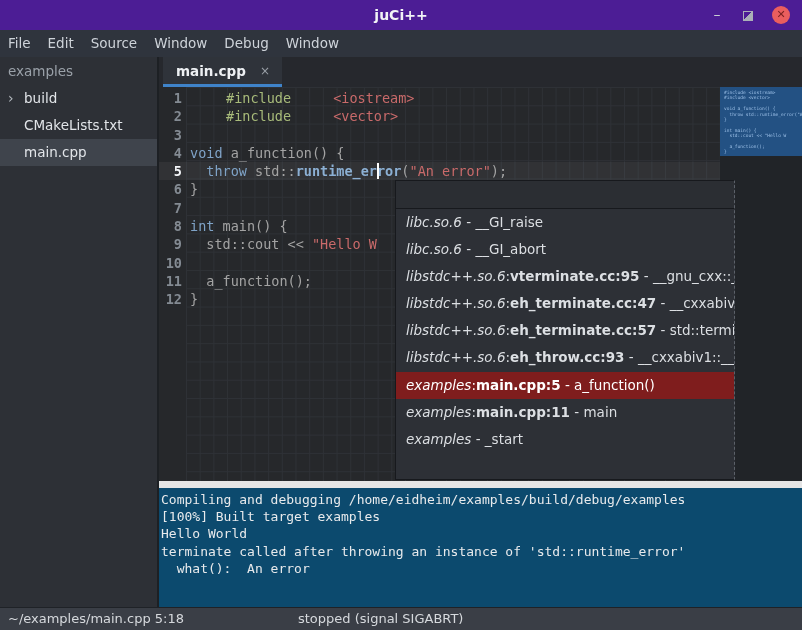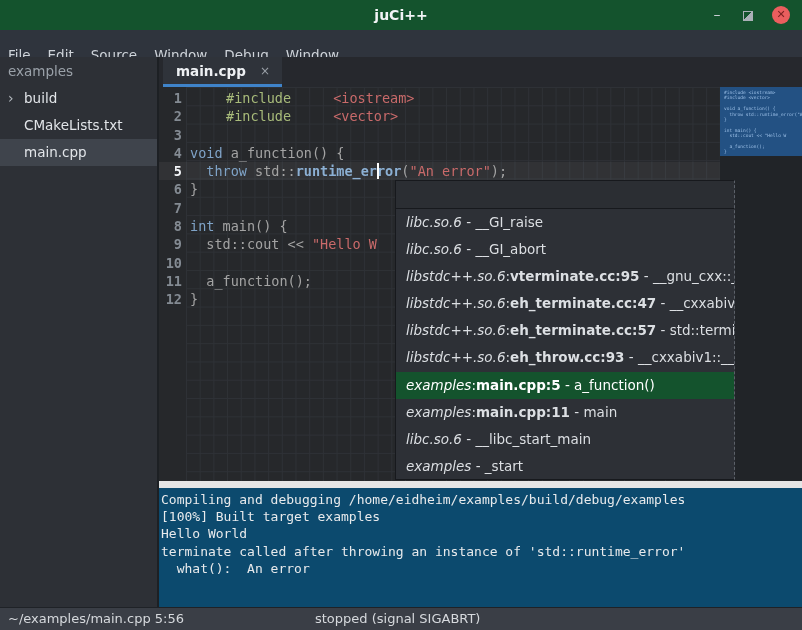--- a/index.html
+++ b/index.html
@@ -1,33 +1,33 @@
 <!DOCTYPE html>
 <html><head>
 <meta charset="utf-8">
 <style>
   html,body{margin:0;padding:0;background:#15171a;}
   #app{position:relative;width:802px;height:630px;background:#2f343d;
        font-family:"DejaVu Sans","Liberation Sans",sans-serif;overflow:hidden;
        outline:1px solid #15171a;}
   
-  #titlebar{position:absolute;left:0;top:0;width:802px;height:30px;background:#14532d;}
+  #titlebar{position:absolute;left:0;top:0;width:802px;height:30px;background:#4c1d95;}
   #window-title{position:absolute;left:0;top:0;width:100%;text-align:center;line-height:30px;
        color:#f2f4f6;font-size:14px;font-weight:bold;}
   .winctl{position:absolute;top:6px;width:18px;height:18px;cursor:default;}
   #btn-min{right:76px;color:#c9ced4;font-size:14px;line-height:16px;text-align:center;}
   #btn-restore{right:46px;}
   #btn-restore .sq{position:absolute;left:5px;top:5px;width:8px;height:8px;
        border:1px solid #aab0b7;background:linear-gradient(135deg,transparent 50%,#aab0b7 50%);}
   #btn-close{right:12px;background:#ea5e5e;border-radius:50%;color:#7d2222;
        font-size:11px;font-weight:bold;line-height:18px;text-align:center;}
   
   #menubar{position:absolute;left:0;top:30px;width:802px;height:27px;background:#2f343d;
        padding-left:8px;box-sizing:border-box;}
-  .menu-item{display:inline-block;line-height:27px;margin-right:17px;color:#ced3d9;font-size:13.5px;margin-top:12px;}
+  .menu-item{display:inline-block;line-height:27px;margin-right:17px;color:#ced3d9;font-size:13.5px;}
   
   #sidebar{position:absolute;left:0;top:57px;width:157px;height:550px;background:#2d3036;}
   #sidebar-header{height:28px;line-height:28px;padding-left:8px;color:#9aa1a9;font-size:13.5px;}
   .tree-item{height:27px;line-height:27px;display:flex;align-items:center;
        color:#e2e5e9;font-size:13.5px;}
   .tree-item.selected{background:#3f444c;}
   .tree-chev{width:16px;margin-left:8px;color:#b6bbc1;font-size:14px;text-align:left;}
   .tree-label{white-space:nowrap;}
   #vsep{position:absolute;left:157px;top:57px;width:2px;height:550px;background:#1d2024;}
   
@@ -59,33 +59,33 @@
        overflow:hidden;padding:3px 0 0 4px;box-sizing:border-box;}
   .mm-line{font-family:"DejaVu Sans Mono","Liberation Mono",monospace;font-size:4.5px;
        line-height:5.4px;color:#9dc1e8;white-space:pre;}
   
   #popup{position:absolute;left:236px;top:93px;width:340px;height:300px;
        background:#2d3036;border:1px solid #17191d;border-right:1px dashed #5c6169;
        box-sizing:border-box;}
   #popup-header{height:27px;background:#2b2e33;border-bottom:1px solid #17191d;}
   .bt-row{height:27.1px;line-height:27.1px;padding-left:10px;color:#dcdfe3;font-size:13.5px;
        white-space:nowrap;overflow:hidden;}
-  .bt-row.sel{background:#14532d;color:#ffffff;}
+  .bt-row.sel{background:#7f1d1d;color:#ffffff;}
   .bt-lib{font-style:italic;}
   .bt-loc{font-weight:bold;}
   
   #terminal{position:absolute;left:159px;top:481px;width:643px;height:126px;background:#0c4a6e;
        border-top:7px solid #e5e5e5;box-sizing:border-box;padding:3px 0 0 2px;overflow:hidden;}
   .term-line{font-family:"DejaVu Sans Mono","Liberation Mono",monospace;font-size:13px;
        line-height:17.2px;color:#e8eaec;white-space:pre;}
   
   #statusbar{position:absolute;left:0;top:607px;width:802px;height:23px;background:#3a3e46;
        border-top:1px solid #1f2227;box-sizing:border-box;}
   #status-location{position:absolute;left:8px;line-height:22px;color:#d6d9dd;font-size:13px;}
-  #status-state{position:absolute;left:315px;line-height:22px;color:#d6d9dd;font-size:13px;}
+  #status-state{position:absolute;left:298px;line-height:22px;color:#d6d9dd;font-size:13px;}
 </style>
 </head>
 <body>
 
 <div id="app">
 
   <div id="titlebar">
     <div id="window-title">juCi++</div>
     <div id="btn-min" class="winctl">–</div>
     <div id="btn-restore" class="winctl">
@@ -159,32 +159,31 @@
       <div id="popup-header"></div>
       <div id="popup-list">
           <div class="bt-row"><span class="bt-lib">libc.so.6</span><span> - __GI_raise</span></div>
           <div class="bt-row"><span class="bt-lib">libc.so.6</span><span> - __GI_abort</span></div>
           <div class="bt-row"><span class="bt-lib">libstdc++.so.6</span><span>:</span><span class="bt-loc">vterminate.cc:95</span><span> - __gnu_cxx::__verbos</span></div>
           <div class="bt-row"><span class="bt-lib">libstdc++.so.6</span><span>:</span><span class="bt-loc">eh_terminate.cc:47</span><span> - __cxxabiv1::__term</span></div>
           <div class="bt-row"><span class="bt-lib">libstdc++.so.6</span><span>:</span><span class="bt-loc">eh_terminate.cc:57</span><span> - std::terminate()</span></div>
           <div class="bt-row"><span class="bt-lib">libstdc++.so.6</span><span>:</span><span class="bt-loc">eh_throw.cc:93</span><span> - __cxxabiv1::__cxa_thro</span></div>
           <div class="bt-row sel"><span class="bt-lib">examples</span><span>:</span><span class="bt-loc">main.cpp:5</span><span> - a_function()</span></div>
           <div class="bt-row"><span class="bt-lib">examples</span><span>:</span><span class="bt-loc">main.cpp:11</span><span> - main</span></div>
-          <div class="bt-row"><span class="bt-lib">libc.so.6</span><span> - __libc_start_main</span></div>
           <div class="bt-row"><span class="bt-lib">examples</span><span> - _start</span></div>
         </div>
     </div>
   </div>
 
   <div id="terminal">
       <div class="term-line">Compiling and debugging /home/eidheim/examples/build/debug/examples</div>
       <div class="term-line">[100%] Built target examples</div>
       <div class="term-line">Hello World</div>
       <div class="term-line">terminate called after throwing an instance of 'std::runtime_error'</div>
       <div class="term-line">  what():  An error</div>
     </div>
 
   <div id="statusbar">
-    <span id="status-location">~/examples/main.cpp 5:56</span>
+    <span id="status-location">~/examples/main.cpp 5:18</span>
     <span id="status-state">stopped (signal SIGABRT)</span>
   </div>
 
 </div>
 
 </body></html>

